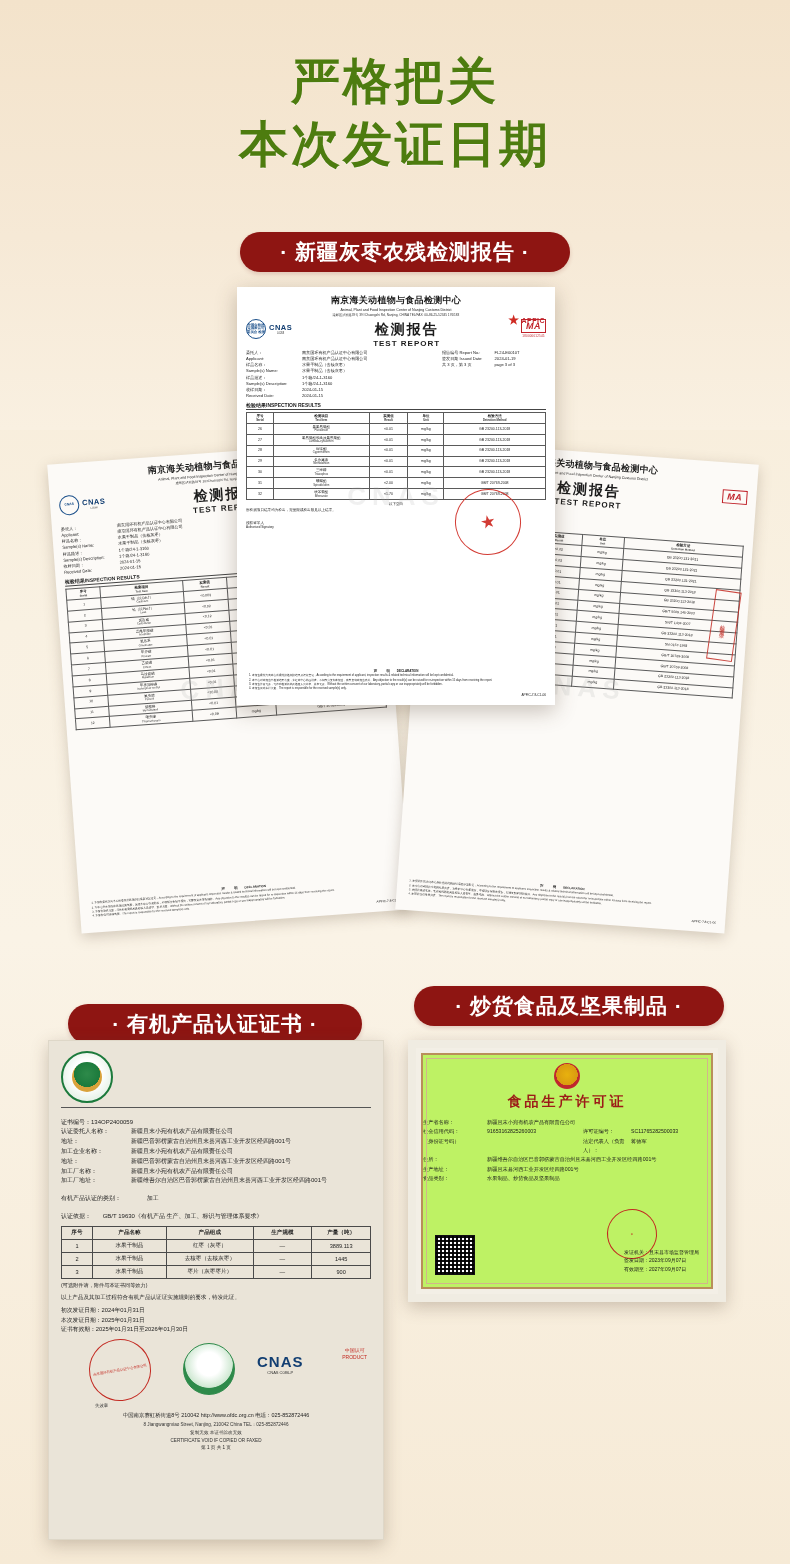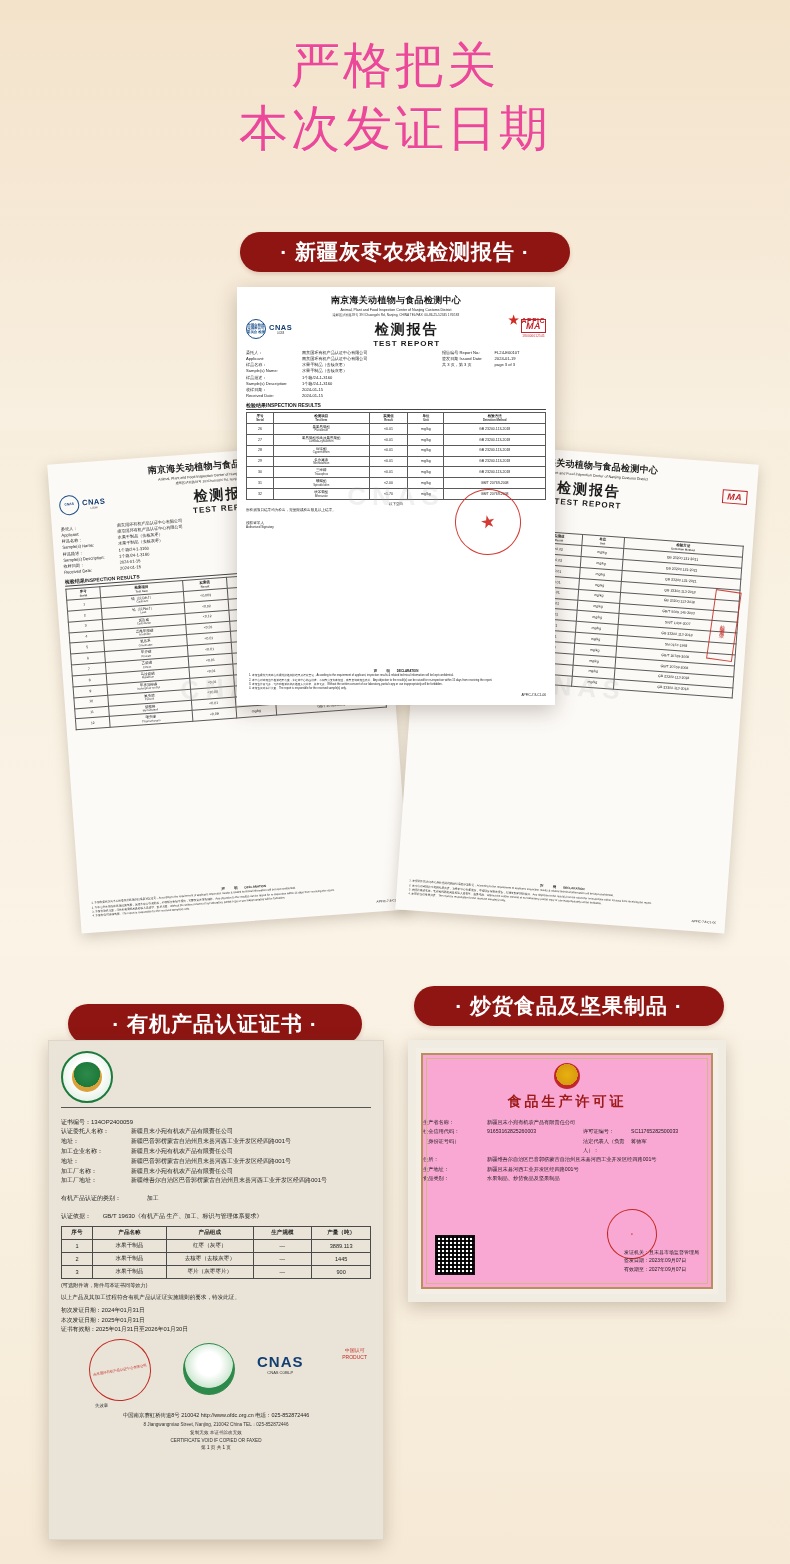--- a/index.html
+++ b/index.html
@@ -14,22 +14,22 @@
   }
   .page-bg-top {
     position:absolute; left:0; top:0; width:790px; height:430px;
     background: linear-gradient(180deg,#f3e3cb 0%, #f6e9d6 55%, #f9f0e1 100%);
   }
   
   .header {
     position: absolute; top: 34px; left:0; width:790px; text-align:center;
   }
   .header h1 {
-    margin:0; font-size: 49px; letter-spacing: 3px; color:#ec4899;
-    font-weight: normal; line-height: 1.28;
+    margin:16px; font-size: 49px; letter-spacing: 3px; color:#4d7c0f;
+    font-weight: bold; line-height: 1.28;
     text-shadow: 0 1px 0 rgba(255,255,255,0.45);
   }
   .header h1 .l2 { display:block; }
   
   .pill {
     position:absolute;
     background:#8e1512;
     color:#fff;
     border-radius: 22px;
     font-size: 21px;
@@ -203,21 +203,21 @@
 
   
   #food-cert {
     left: 408px; top: 1040px; width: 318px; height: 262px;
     background:#f3efe6;
     border: 8px solid #f0ece2;
     box-shadow: 0 5px 16px rgba(90,70,50,0.28);
   }
   #food-cert .frame {
     position:absolute; inset:5px;
-    border:2px solid #b98f5a; background:#f9a8d4;
+    border:2px solid #b98f5a; background:#bef264;
     padding:8px 0;
     font-size:5.4px; color:#1b1b1b;
   }
   #food-cert .frame:before {
     content:""; position:absolute; inset:3px; border:0.8px solid #d2b68b; pointer-events:none;
   }
   .emblem {
     width:26px;height:26px;border-radius:50%;
     background: radial-gradient(circle at 50% 45%, #e8b10e 0%, #d99b10 55%, #c0272d 56%, #c0272d 100%);
     margin: 0 auto;

